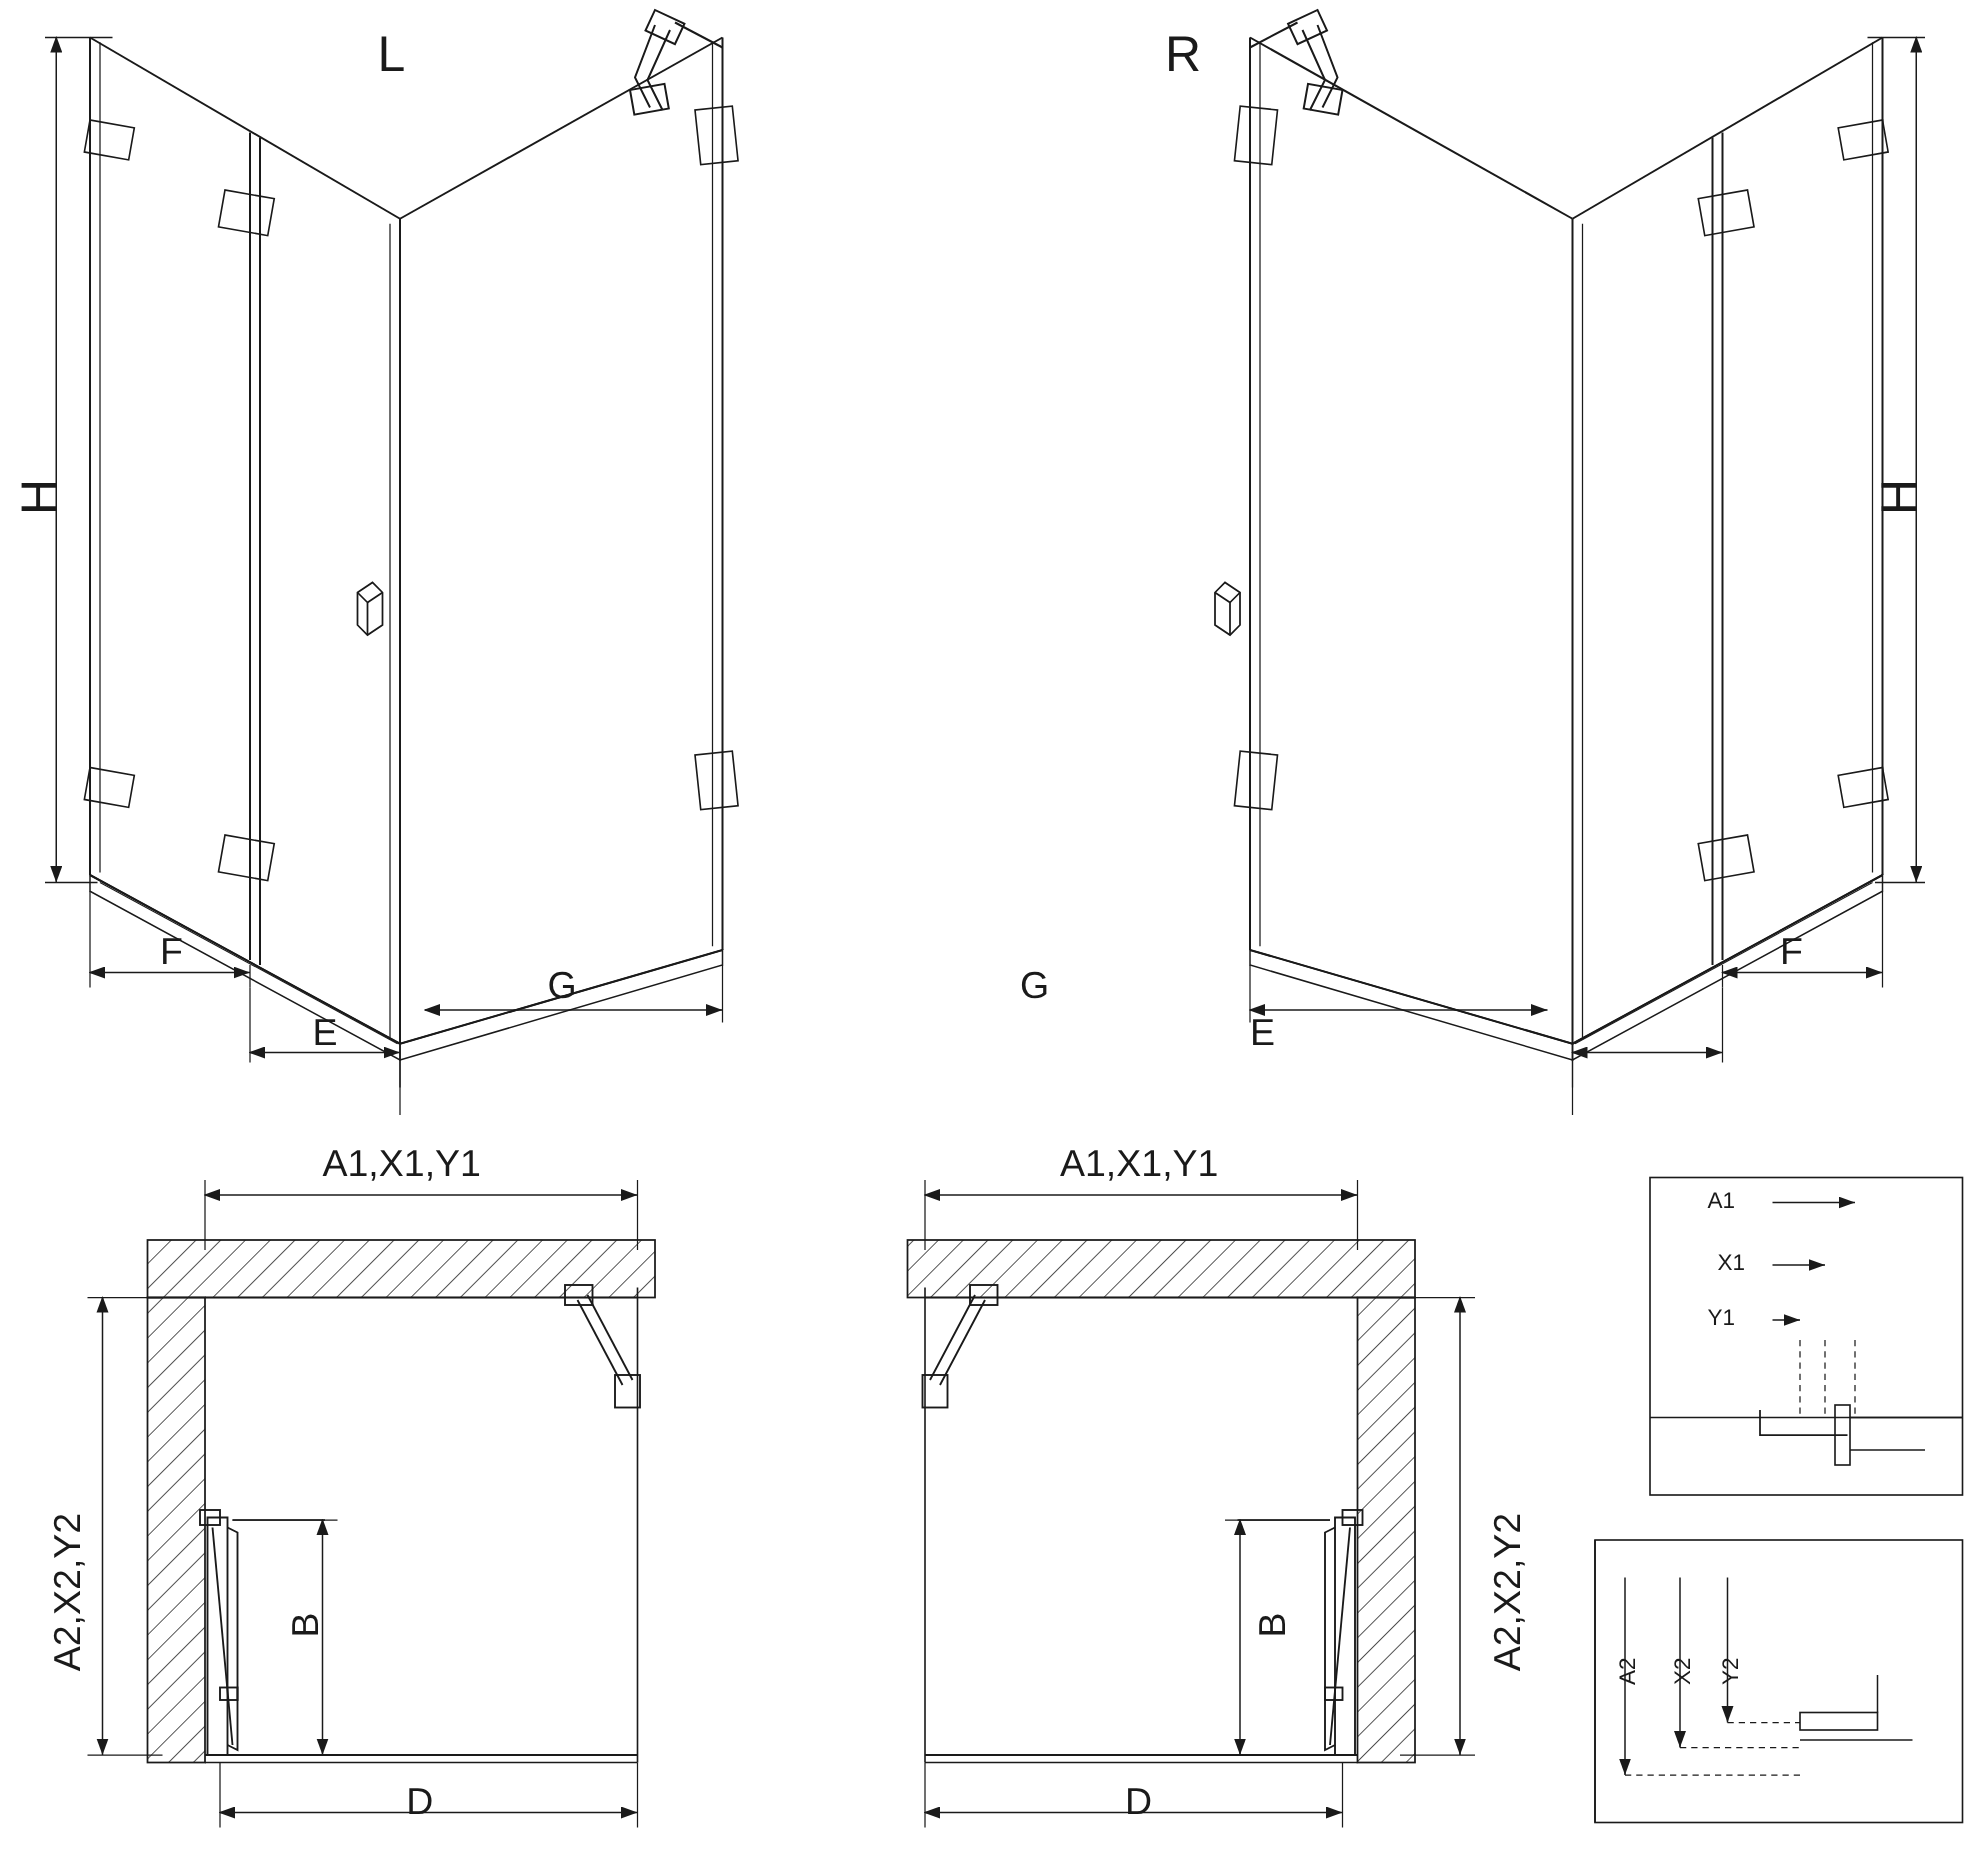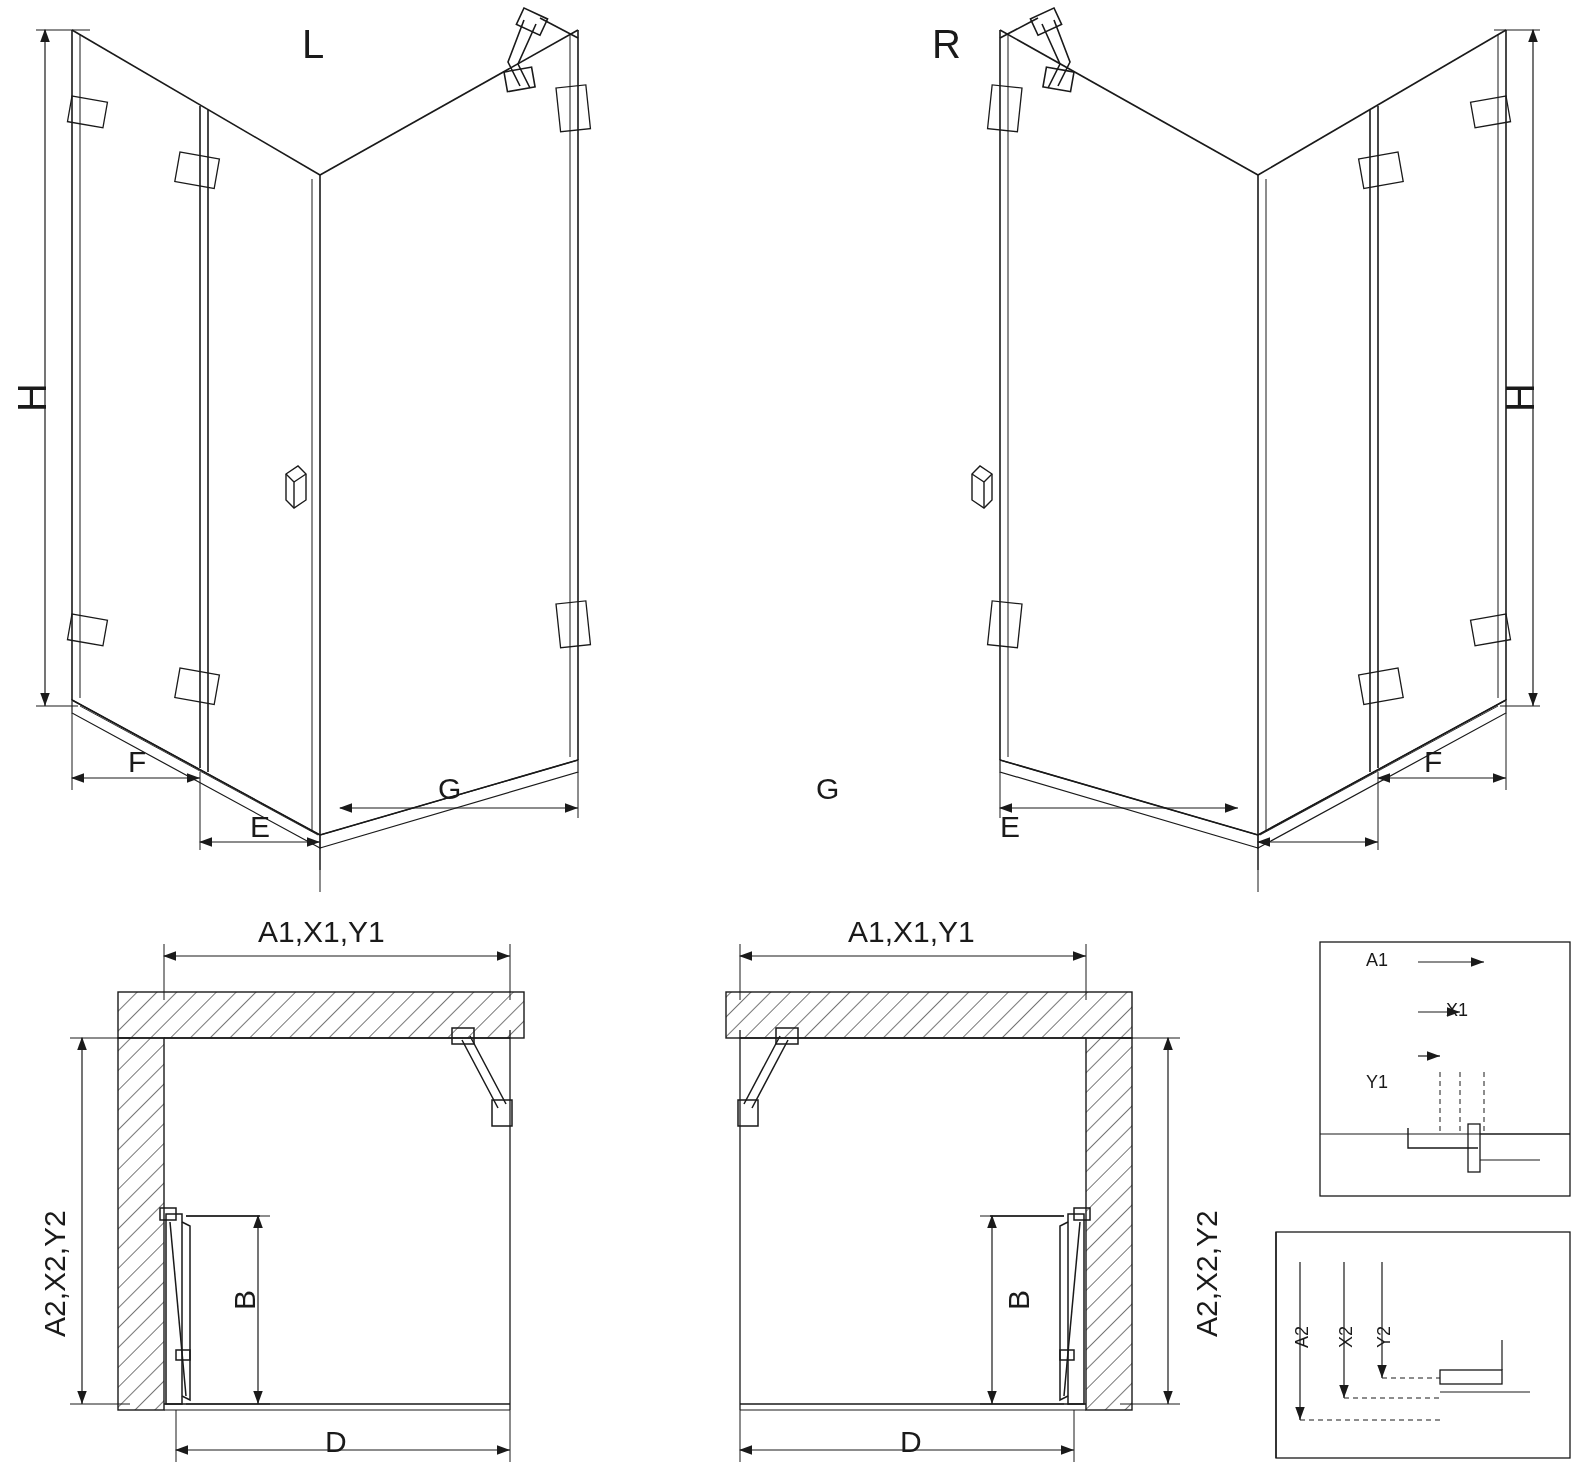--- a/index.html
+++ b/index.html
@@ -278,20 +278,20 @@
 <div class="lbl mid rot90" style="left:38px;top:1337px;">A2,X2,Y2</div>
 <div class="lbl mid rot90" style="left:1190px;top:1337px;">A2,X2,Y2</div>
 
 <div class="lbl mid rot90" style="left:228px;top:1310px;">B</div>
 <div class="lbl mid rot90" style="left:1002px;top:1310px;">B</div>
 
 <div class="lbl mid" style="left:325px;top:1425px;">D</div>
 <div class="lbl mid" style="left:900px;top:1425px;">D</div>
 
 <div class="lbl sm" style="left:1366px;top:950px;">A1</div>
-<div class="lbl sm" style="left:1446px;top:1000px;text-align:right;">X1</div>
-<div class="lbl sm" style="left:1366px;top:1044px;margin-top:28px;">Y1</div>
+<div class="lbl sm" style="left:1374px;top:1000px;text-align:right;">X1</div>
+<div class="lbl sm" style="left:1366px;top:1044px;">Y1</div>
 
 <div class="lbl sm rot90" style="left:1292px;top:1348px;">A2</div>
 <div class="lbl sm rot90" style="left:1336px;top:1348px;">X2</div>
 <div class="lbl sm rot90" style="left:1374px;top:1348px;">Y2</div>
 
 </div>
 
 </body></html>

